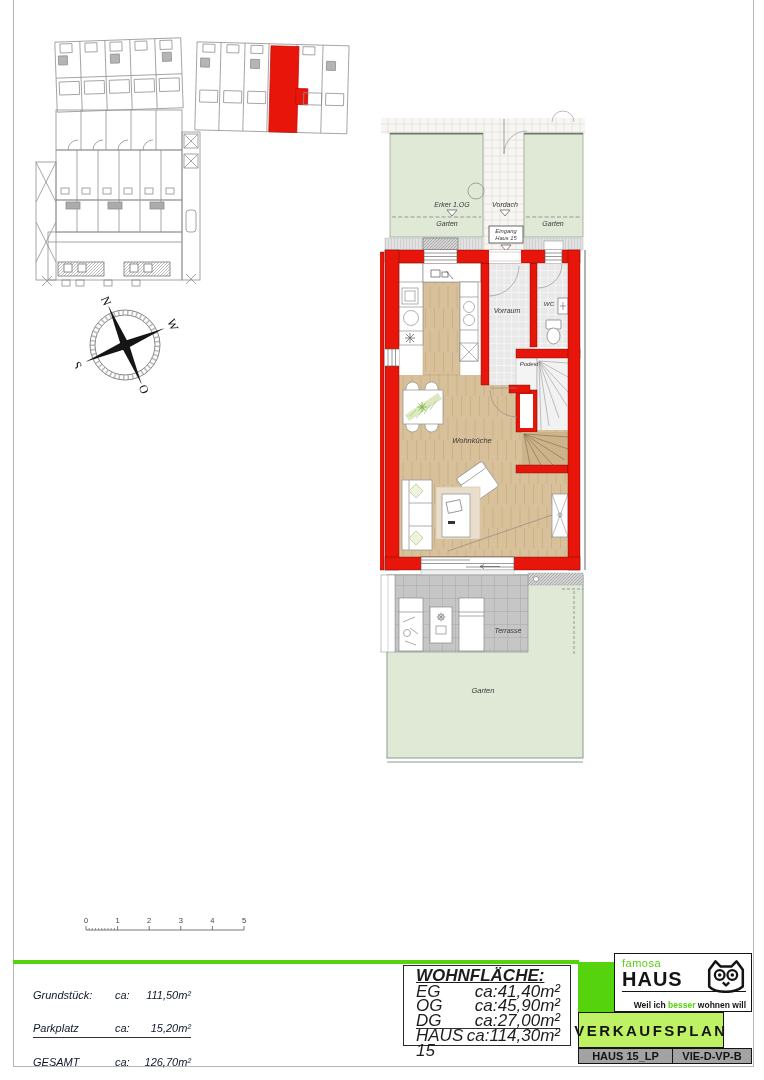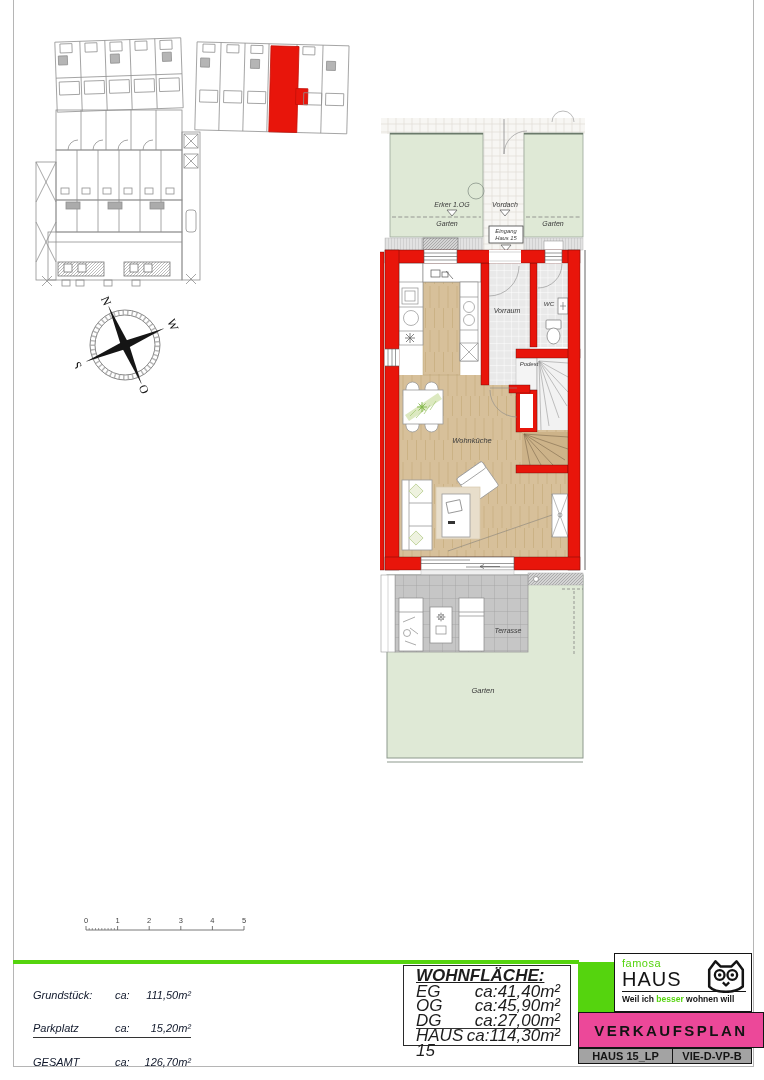--- a/index.html
+++ b/index.html
@@ -25,26 +25,26 @@
   .wfl-label{width:62px;}
   .wfl-ca{width:24px;}
   .wfl-val{flex:1;text-align:right;}
 
   
   .green-line{position:absolute;left:13px;top:960px;width:566px;height:4px;}
   .green-rect{position:absolute;left:578px;top:962px;width:36px;height:50px;}
   .logo-box{position:absolute;left:614px;top:953px;width:138px;height:59px;border:1.5px solid #141414;
             background:#fff;box-sizing:border-box;padding:3px 5px 2px 7px;}
   .brand-top{font-weight:normal;font-size:11px;letter-spacing:.5px;line-height:13px;}
-  .brand-main{font-weight:normal;font-size:20px;letter-spacing:1px;line-height:19px;color:#141414;}
+  .brand-main{font-weight:bold;font-size:20px;letter-spacing:1px;line-height:19px;color:#141414;}
   .logo-owl{position:absolute;right:4px;top:3px;}
-  .tagline{border-top:1.5px solid #141414;margin-top:2px;padding-top:2px;font-size:8.5px;font-weight:bold;color:#141414;white-space:nowrap;}
-  .vp-box{position:absolute;left:578px;top:1012px;width:186px;height:36px;border:1.5px solid #141414;
+  .tagline{border-top:1.5px solid #141414;margin-top:2px;padding-top:8px;font-size:8.5px;font-weight:bold;color:#141414;white-space:nowrap;text-align:right;}
+  .vp-box{position:absolute;left:578px;top:1012px;width:146px;height:36px;border:1.5px solid #141414;
           box-sizing:border-box;display:flex;align-items:center;justify-content:center;
-          font-weight:bold;font-size:15px;letter-spacing:2.5px;color:#141414;background:#ec4899;}
+          font-weight:bold;font-size:15px;letter-spacing:2.5px;color:#141414;background:#bef264;}
   .doc-row{position:absolute;left:578px;top:1048px;width:174px;height:16px;display:flex;box-sizing:border-box;}
   .doc-cell{border:1.5px solid #141414;box-sizing:border-box;display:flex;align-items:center;justify-content:center;
             font-weight:bold;font-size:11px;color:#141414;background:#a3a3a3;}
   .doc-cell.l{width:94px;border-right:none;}
   .doc-cell.r{flex:1;}
 
   .g-accent{background:#55d40e;}
   svg text.plan-lbl{font-family:"Liberation Sans",sans-serif;font-style:italic;fill:#3a3a3a;}
   svg text.cmp{font-family:"Liberation Serif",serif;fill:#111;}
   svg text.tick{font-family:"Liberation Sans",sans-serif;fill:#444;}

